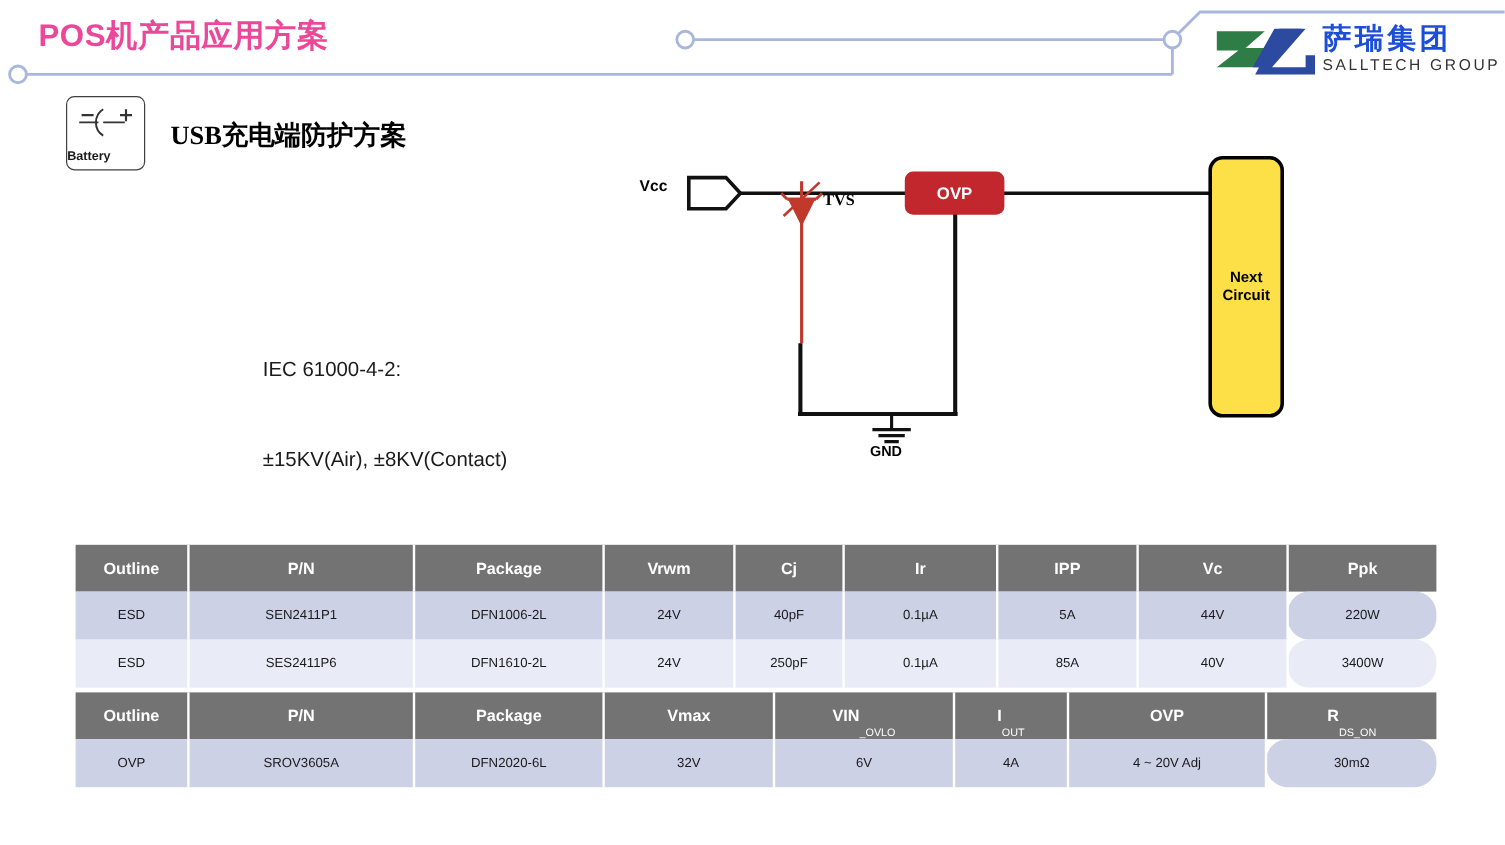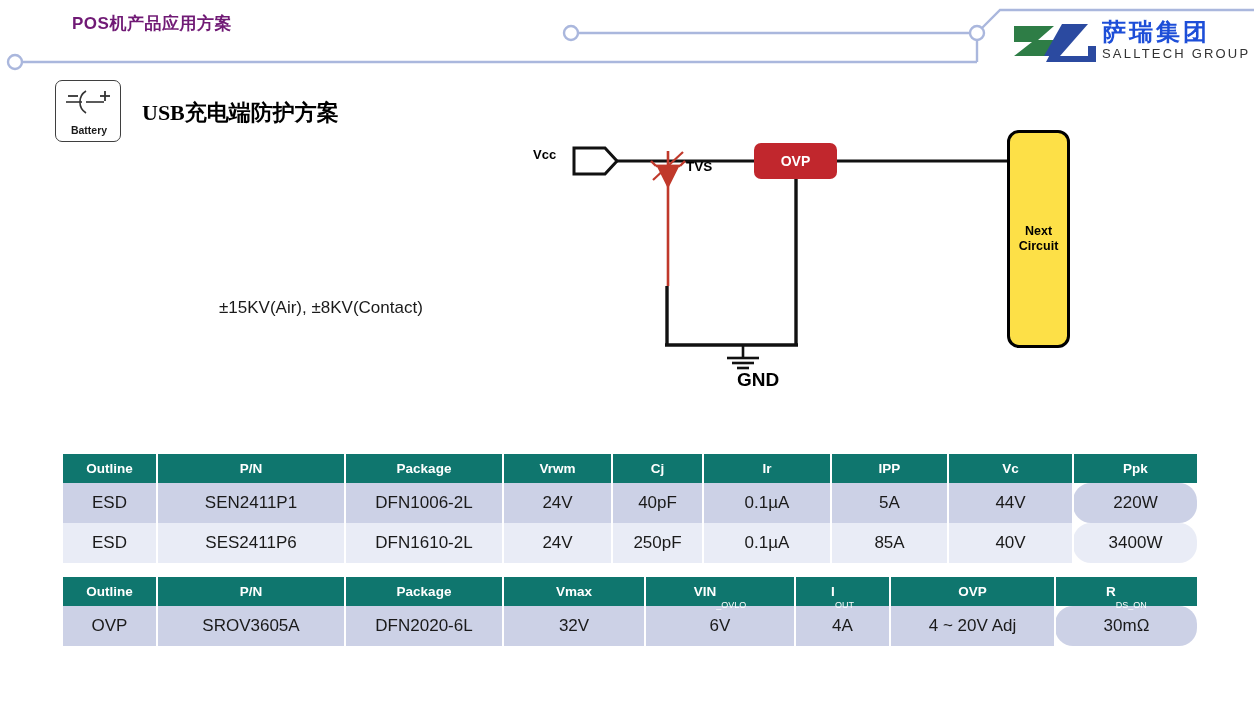--- a/index.html
+++ b/index.html
@@ -8,37 +8,36 @@
     background:#ffffff;
     font-family:"Liberation Sans","DejaVu Sans",sans-serif;
     position:relative;overflow:hidden;
     -webkit-font-smoothing:antialiased;
   }
   .slide{position:absolute;left:0;top:0;width:1254px;height:704px;}
 
   
   .page-title{
     position:absolute;left:32px;top:12px;
-    font-size:17px;font-weight:bold;
-    color:#701a75;
+    font-size:26px;font-weight:bold;
+    color:#ec4899;
     letter-spacing:0.5px;
     white-space:nowrap;
-    margin-left:40px;
   }
   .deco{position:absolute;left:0;top:0;width:1254px;height:90px;pointer-events:none;}
 
   
   .battery-badge{
     position:absolute;left:55px;top:80px;width:66px;height:62px;
     border:1.4px solid #3f3f3f;border-radius:7px;background:#fff;
     box-sizing:border-box;
   }
   .battery-badge .sym{position:absolute;left:0;top:4px;width:66px;height:34px;}
   .battery-badge .cap{
-    position:absolute;left:0;bottom:5px;width:66px;text-align:center;
+    position:absolute;left:0;bottom:5px;width:66px;text-align:left;
     font-size:10.5px;font-weight:bold;color:#1a1a1a;
   }
 
   .section-title{
     position:absolute;left:142px;top:98px;
     font-size:22px;font-weight:bold;color:#000;
     font-family:"Liberation Serif","DejaVu Serif",serif;
     white-space:nowrap;
   }
 
@@ -46,51 +45,51 @@
   .iec-note{
     position:absolute;left:219px;top:245px;
     font-size:17px;color:#1a1a1a;line-height:25px;
     white-space:pre;
   }
 
   
   .circuit{position:absolute;left:520px;top:118px;width:600px;height:290px;}
   .lbl{position:absolute;font-weight:bold;color:#000;white-space:nowrap;}
   .lbl-vcc{left:13px;top:29px;font-size:13px;}
-  .lbl-tvs{left:166px;top:41px;font-size:13.5px;}
-  .lbl-gnd{left:205px;top:251px;font-size:19px;margin-left:12px;}
+  .lbl-tvs{left:166px;top:41px;font-size:13.5px;font-family:Liberation Serif, serif;}
+  .lbl-gnd{left:205px;top:251px;font-size:12px;}
   .ovp-box{
     position:absolute;left:234px;top:25px;width:83px;height:36px;
     background:#c1272d;border-radius:7px;
     color:#fff;font-size:14px;font-weight:bold;
     display:flex;align-items:center;justify-content:center;
     box-sizing:border-box;
   }
   .next-box{
     position:absolute;left:487px;top:12px;width:63px;height:218px;
     border:3px solid #000;border-radius:12px;background:#fde047;
     display:flex;align-items:center;justify-content:center;
     text-align:center;font-size:12.5px;font-weight:bold;color:#000;
     line-height:15px;box-sizing:border-box;white-space:pre-line;
   }
 
   
   .tbl{position:absolute;left:63px;width:1134px;border-collapse:collapse;table-layout:fixed;}
   #table-esd{top:454px;}
   #table-ovp{top:577px;}
   .tbl th{
-    background:#0f766e;color:#ffffff;
+    background:#737373;color:#ffffff;
     font-size:13.5px;font-weight:bold;
-    height:29px;padding:4px;text-align:center;
+    height:39px;padding:4px;text-align:center;
     border-right:2px solid #ffffff;
     box-sizing:border-box;
   }
   .tbl th:last-child{border-right:none;}
   .tbl td{
-    font-size:17px;color:#1a1a1a;
+    font-size:11px;color:#1a1a1a;
     height:40px;padding:0;text-align:center;
     border-right:2px solid #ffffff;
     box-sizing:border-box;
   }
   .tbl td:last-child{border-right:none;border-radius:18px;}
   .tbl tbody tr.r0 td{background:#ccd1e6;}
   .tbl tbody tr.r1 td{background:#e9ecf6;}
   .tbl sub{font-size:9px;font-weight:normal;vertical-align:baseline;position:relative;top:12px;}
 </style>
 </head>
@@ -130,20 +129,21 @@
       <line x1="12" y1="11" x2="22" y2="11" stroke="#333" stroke-width="1.8"></line>
       <line x1="44" y1="11" x2="54" y2="11" stroke="#333" stroke-width="1.8"></line>
       <line x1="49" y1="6" x2="49" y2="16" stroke="#333" stroke-width="1.8"></line>
     </svg>
     <div class="cap">Battery</div>
   </div>
 
   <div class="section-title">USB充电端防护方案</div>
 
   <div class="iec-note">
+    <div>IEC 61000-4-2:</div>
     <div>±15KV(Air), ±8KV(Contact)</div>
   </div>
 
   <div class="circuit">
     <svg width="600" height="290" viewBox="0 0 600 290" style="position:absolute;left:0;top:0;">
 
       <polygon points="54,30 85,30 97,43 85,56 54,56" fill="#ffffff" stroke="#111" stroke-width="3"></polygon>
 
       <line x1="96" y1="43" x2="236" y2="43" stroke="#111" stroke-width="3"></line>
 

